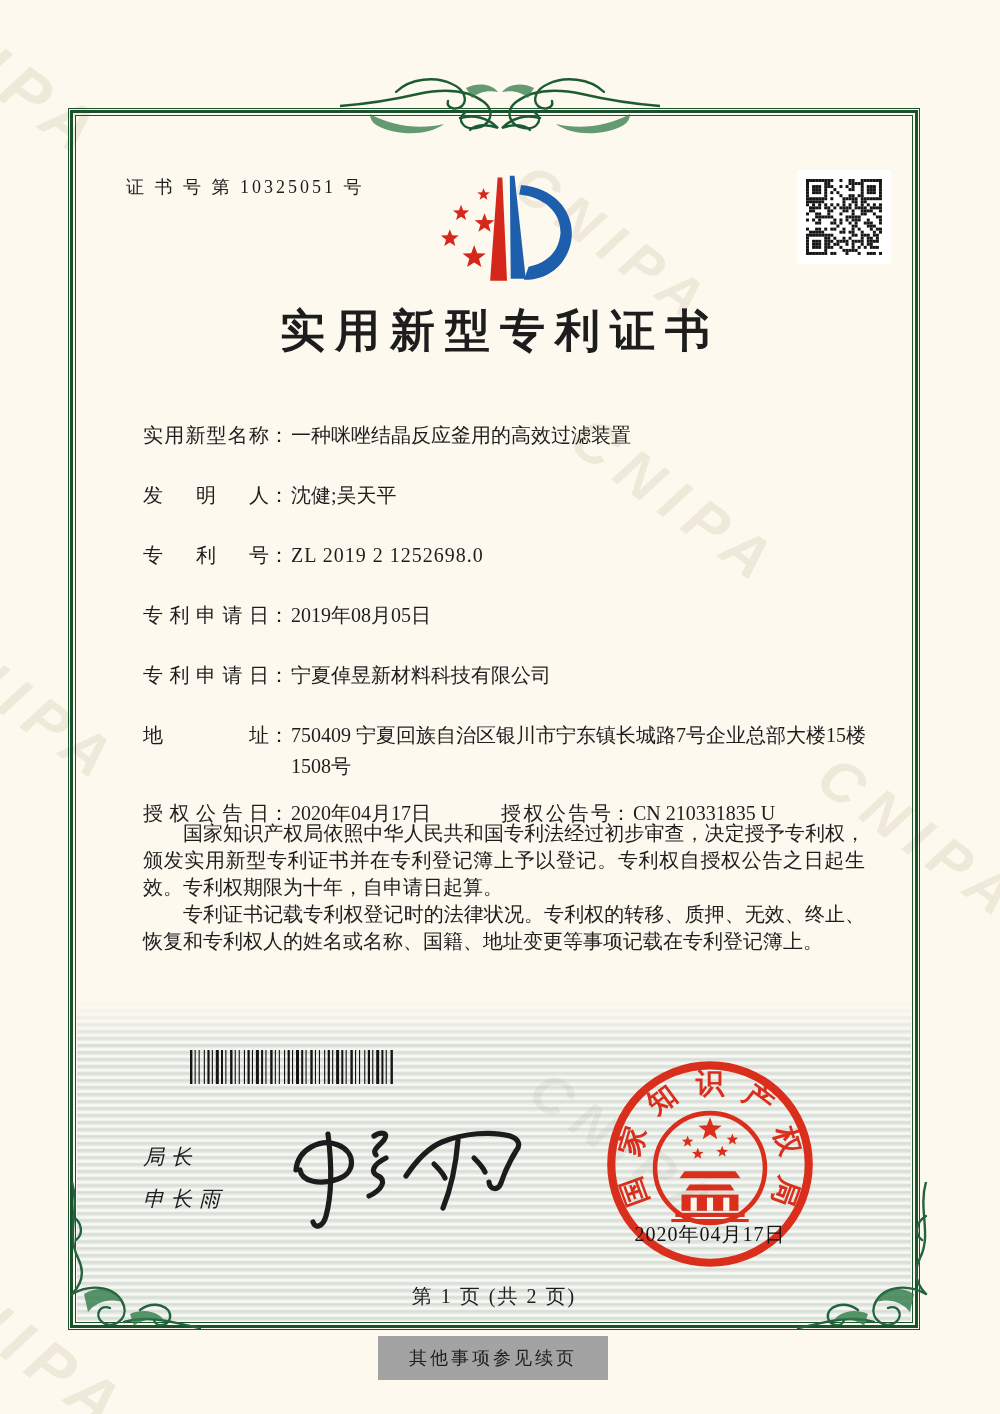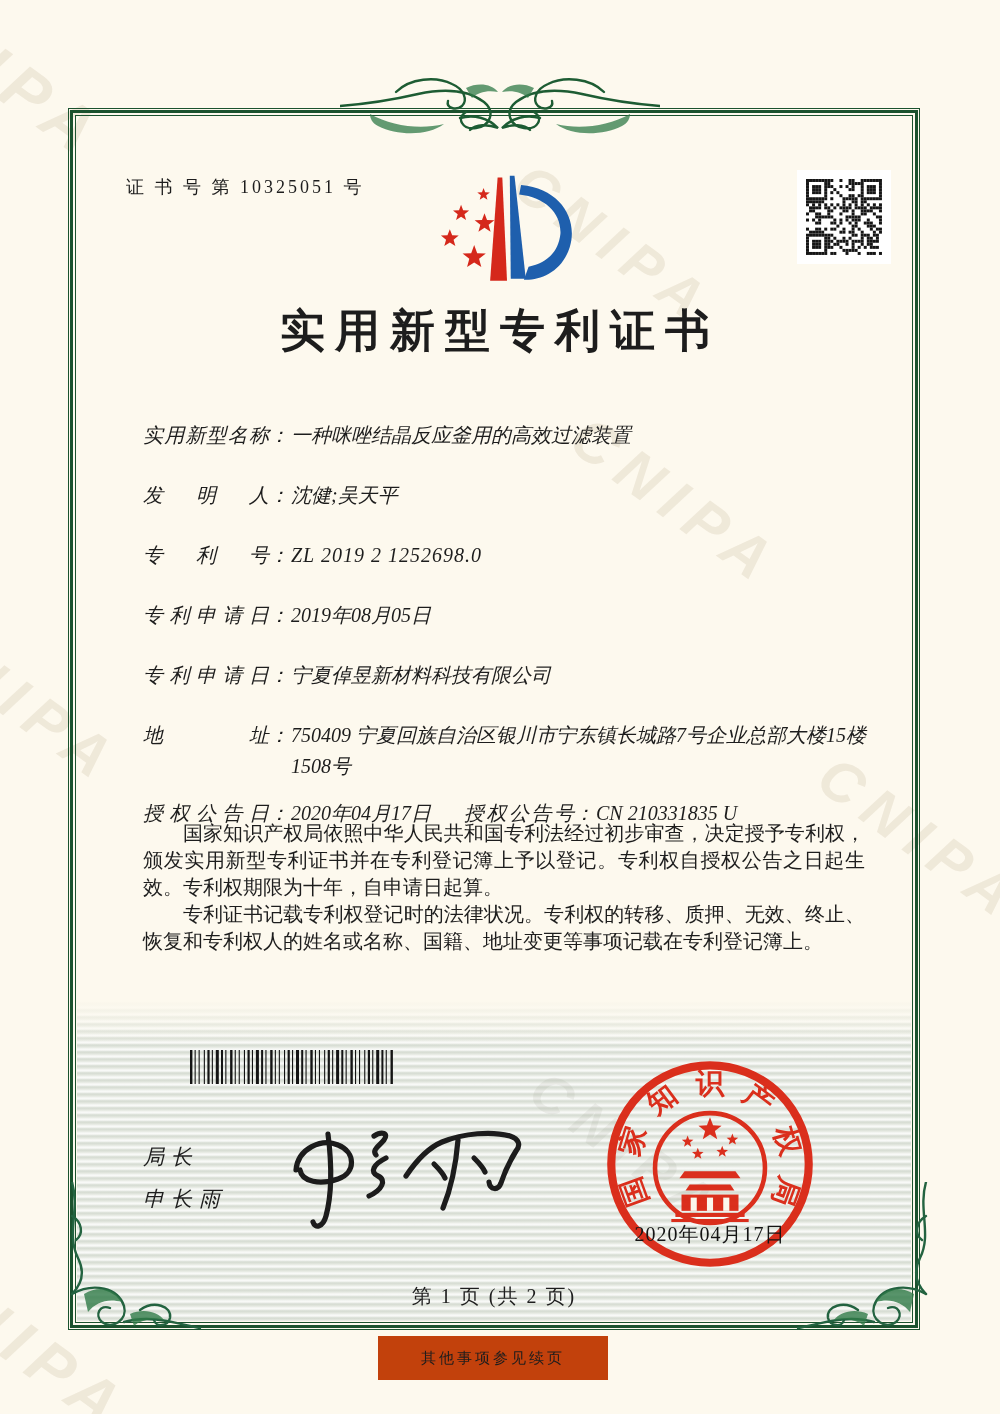--- a/index.html
+++ b/index.html
@@ -35,47 +35,47 @@
   }
   
   .cert-no{position:absolute;left:126px;top:175px;font-size:18px;letter-spacing:3px;z-index:5;}
   .logo{position:absolute;left:432px;top:170px;z-index:5;}
   .qr-box{position:absolute;left:797px;top:170px;width:94px;height:94px;background:#ffffff;
           display:flex;align-items:center;justify-content:center;z-index:5;}
   .title{position:absolute;left:0;top:301px;width:100%;text-align:center;
          font-size:45px;font-weight:bold;letter-spacing:10px;z-index:5;}
   
   .fields{position:absolute;left:143px;top:420px;width:726px;font-size:20px;z-index:5;}
-  .frow{display:flex;line-height:31px;margin-bottom:29px;font-style:italic;}
+  .frow{display:flex;line-height:31px;margin-bottom:29px;}
   .frow.addr{margin-bottom:16px;}
   .frow.last{margin-bottom:0;}
   .flabel{display:inline-block;width:126px;flex:0 0 126px;
           text-align:justify;text-align-last:justify;text-justify:inter-character;}
   .fcolon{flex:0 0 22px;}
   .fvalue{flex:1 1 auto;}
   .fvalue.num{letter-spacing:1px;}
-  .pair2{display:flex;margin-left:33px;}
+  .pair2{display:flex;margin-left:70px;}
   .pair2 .flabel{width:110px;flex:0 0 110px;}
   
   .body-text{position:absolute;left:143px;top:820px;width:722px;z-index:5;
              font-size:20px;line-height:27px;text-align:justify;}
   .body-text p{margin:0;text-indent:2em;}
   
   .barcode{position:absolute;left:190px;top:1050px;z-index:5;}
   .director{position:absolute;left:143px;top:1136px;z-index:5;font-size:21px;letter-spacing:7px;font-style:italic;}
   .director div{line-height:42px;}
   .signature{position:absolute;left:278px;top:1078px;z-index:5;}
   .seal{position:absolute;left:596px;top:1048px;z-index:5;opacity:.95;}
   .seal-date{position:absolute;left:596px;top:1221px;width:228px;text-align:center;
              font-size:20px;letter-spacing:1px;color:#141414;z-index:6;}
   .page-num{position:absolute;left:0;top:1283px;width:988px;text-align:center;
             font-size:20px;letter-spacing:2px;z-index:5;}
-  .footer-note{position:absolute;left:378px;top:1336px;width:230px;height:44px;background:#c2410c;
+  .footer-note{position:absolute;left:378px;top:1336px;width:230px;height:44px;background:#a3a3a3;
                display:flex;align-items:center;justify-content:center;z-index:5;
-               font-size:15px;letter-spacing:3px;}
+               font-size:18px;letter-spacing:3px;}
   .orn{position:absolute;z-index:4;}
 </style>
 </head>
 <body>
 
 <div class="page">
 
   <div class="wm" style="left:-90px;top:-40px;font-size:66px;">CNIPA</div>
   <div class="wm" style="left:540px;top:150px;font-size:56px;">CNIPA</div>
   <div class="wm" style="left:598px;top:402px;font-size:60px;">CNIPA</div>

